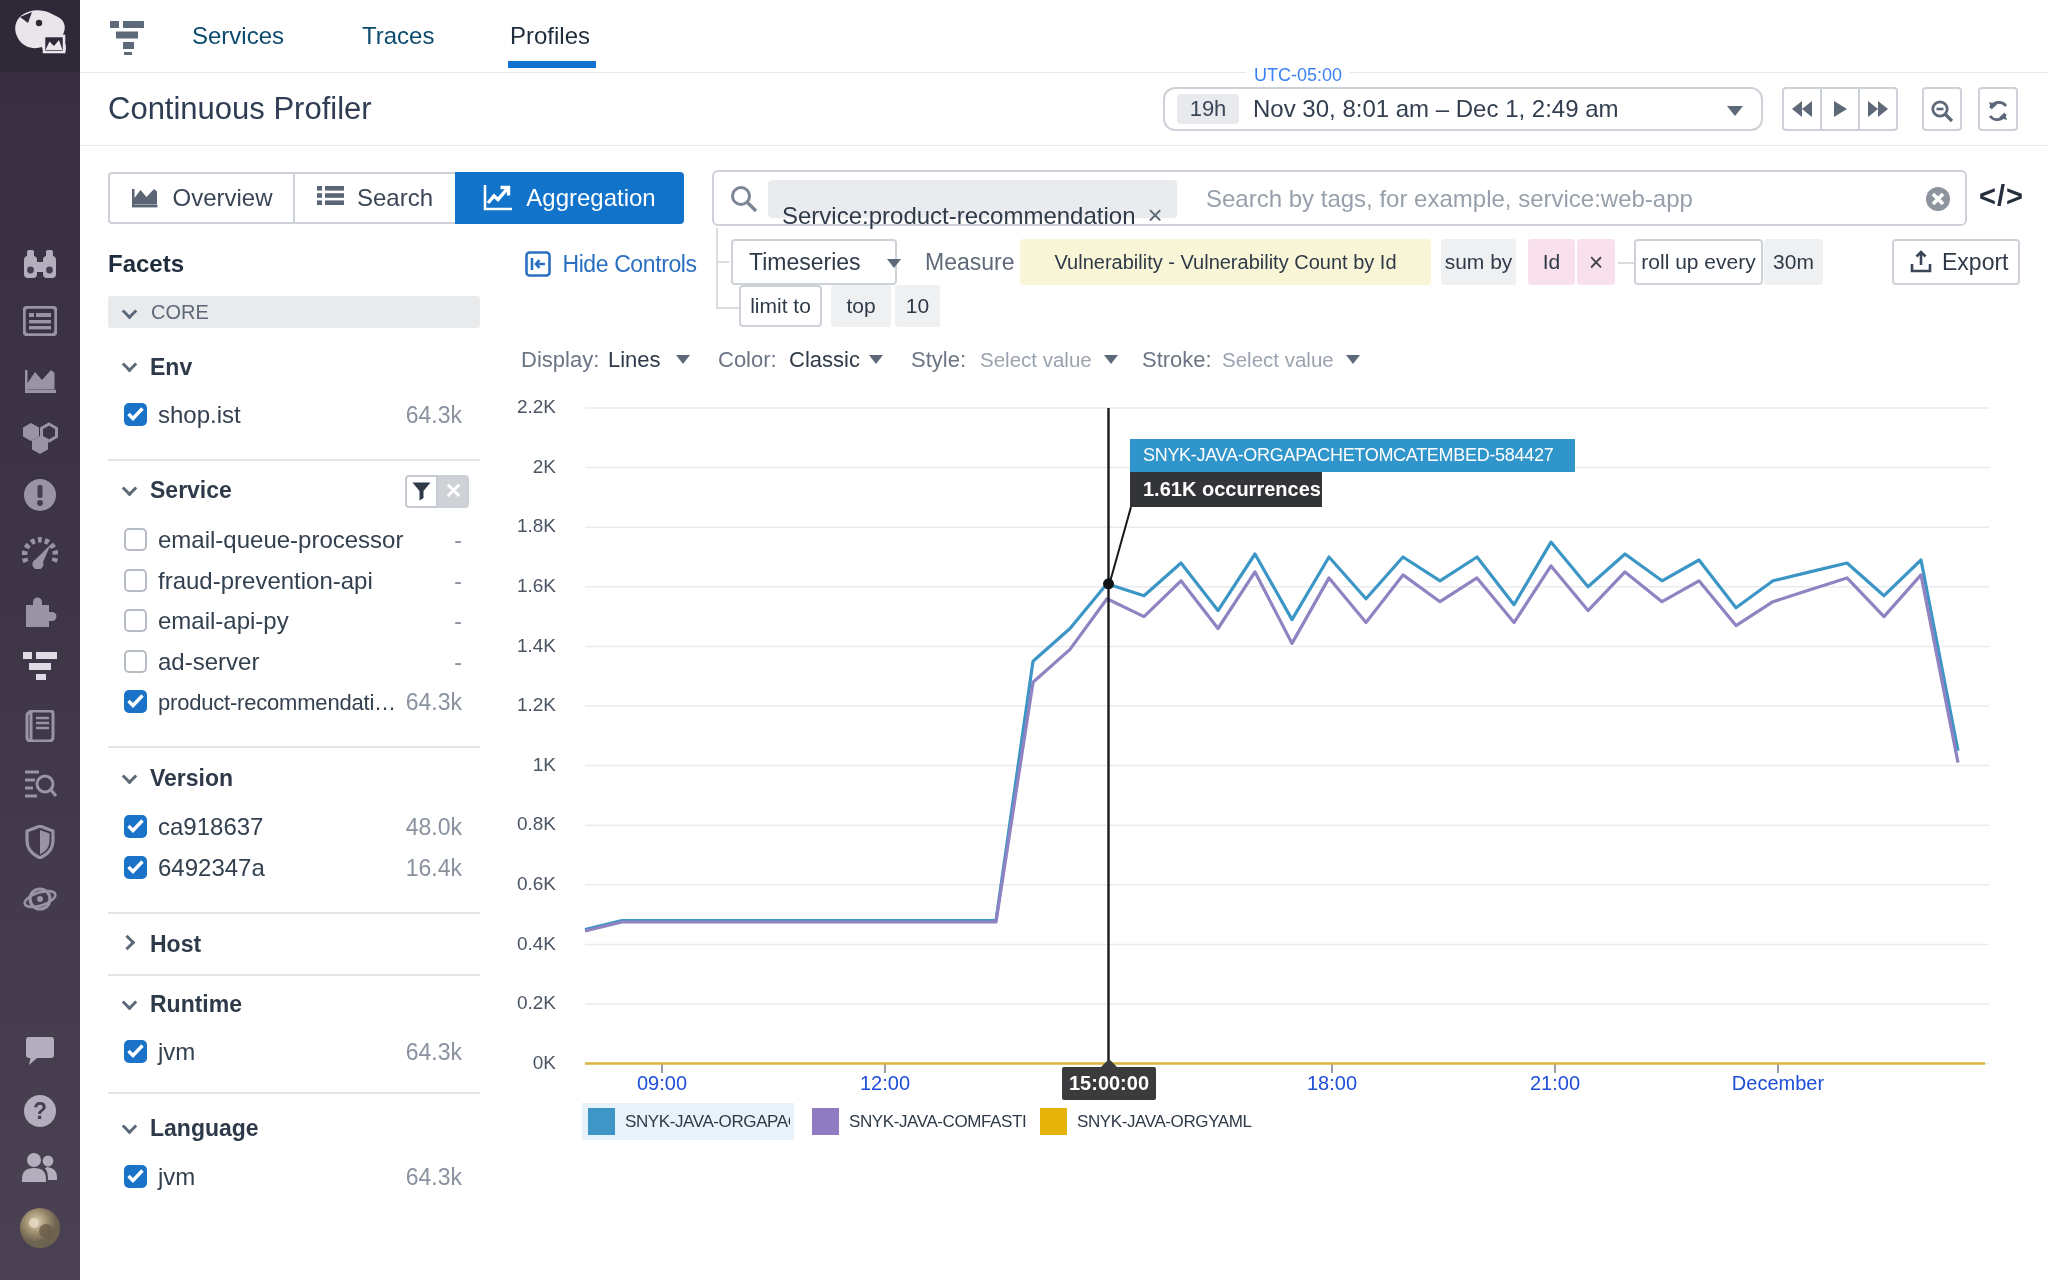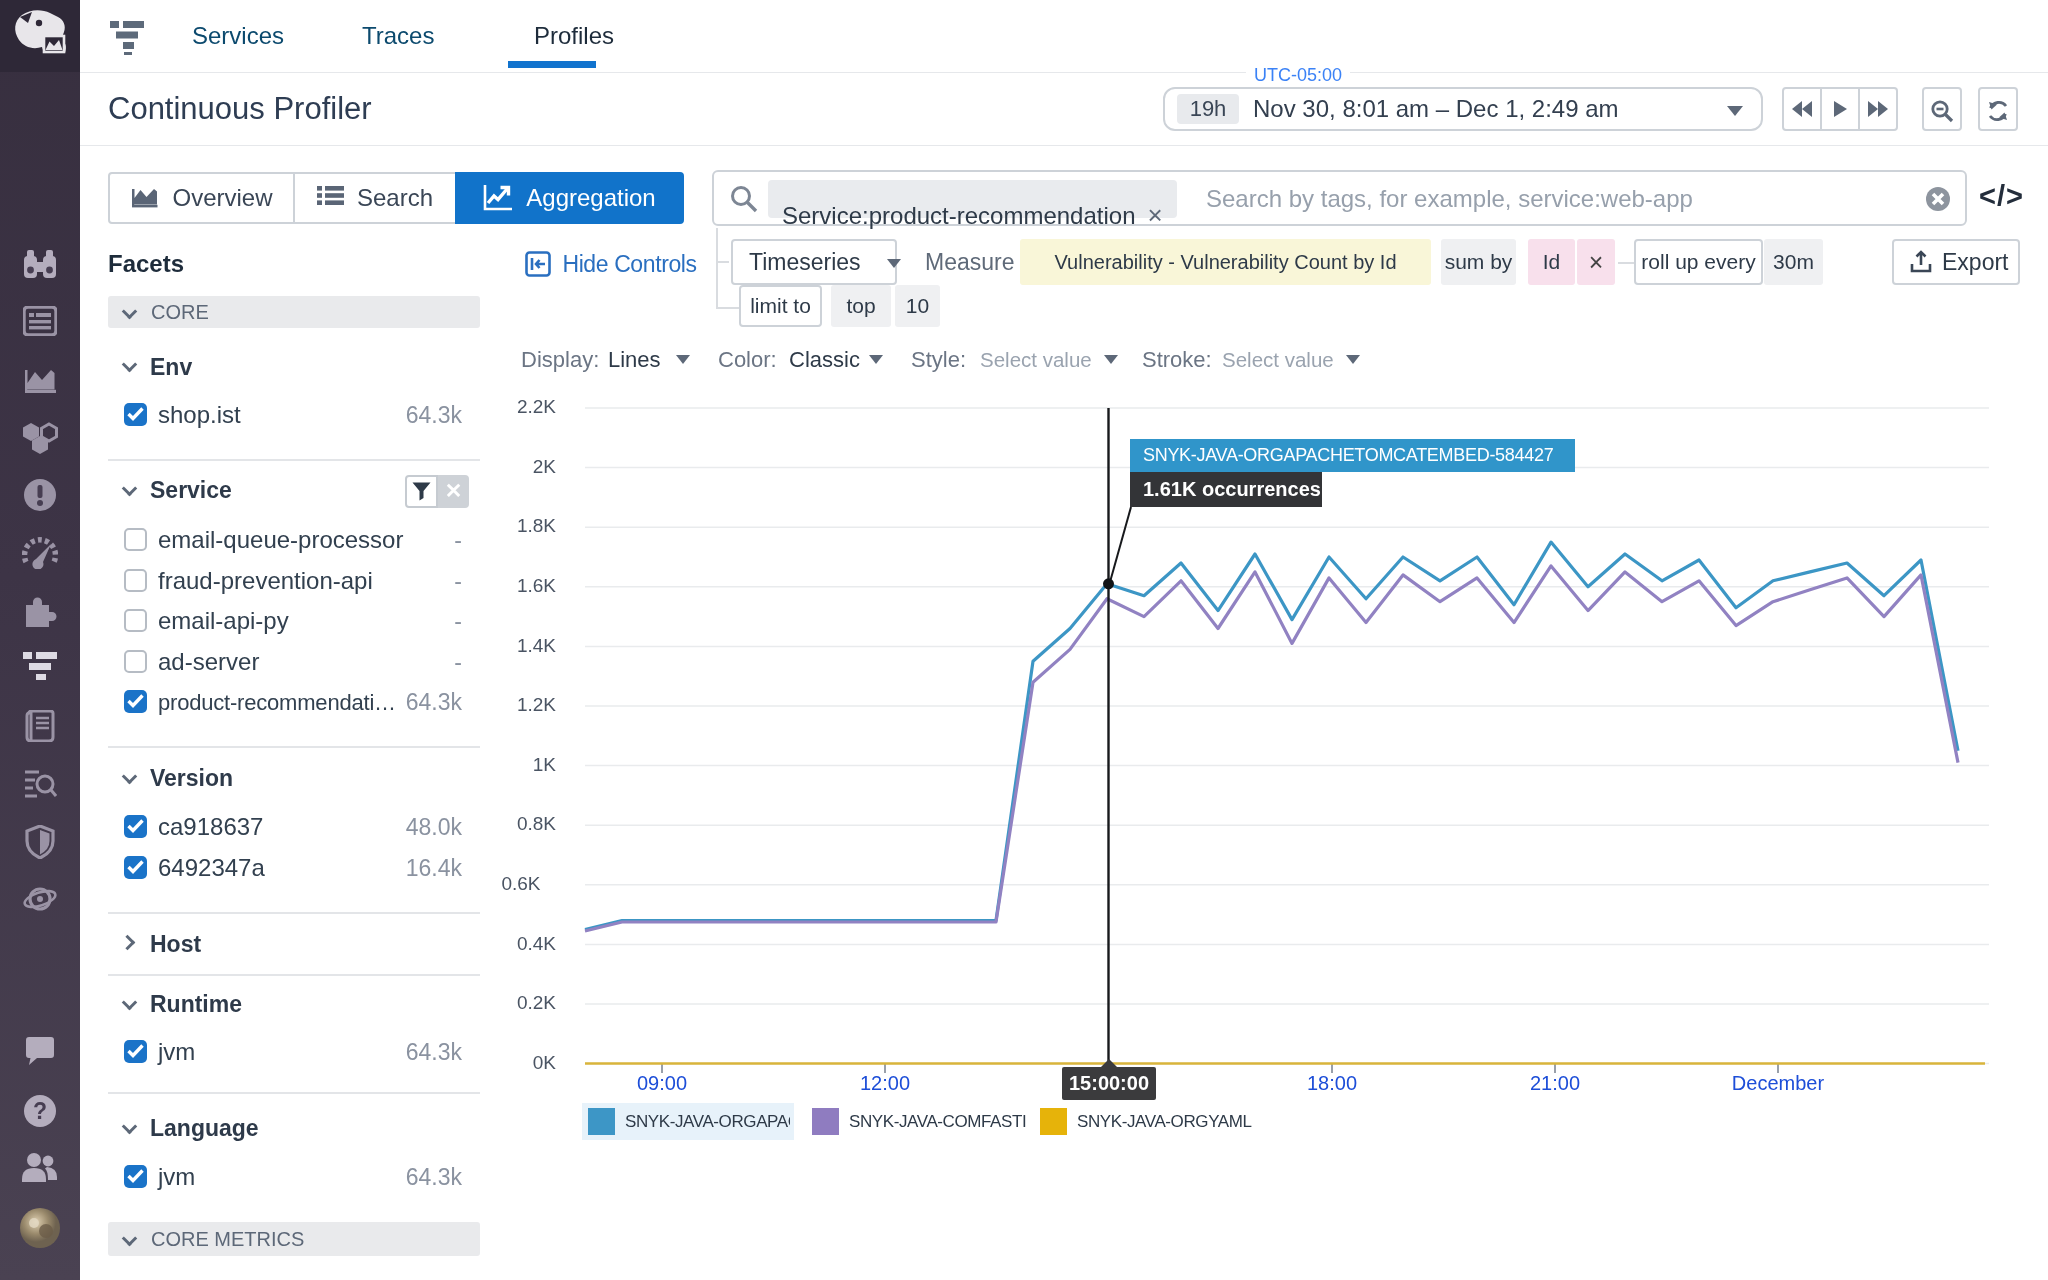--- a/index.html
+++ b/index.html
@@ -10,21 +10,21 @@
 
 #rail { position:absolute; left:0; top:0; width:80px; height:1280px;
   background:linear-gradient(180deg,#372f3f 0%,#3d3446 45%,#4a4252 100%); }
 #logo { position:absolute; left:0; top:0; width:80px; height:72px; background:#2e2837; }
 .ricon { position:absolute; left:0; width:80px; text-align:center; }
 
 
 #topnav { position:absolute; left:80px; top:0; width:1968px; height:73px; background:#fff;
   border-bottom:1px solid #e6e8eb; }
 .navitem { position:absolute; top:0; height:72px; line-height:72px; font-size:24px; color:#0c4a6e; }
-.navitem.sel { color:#1e2c3b;margin-left:24px; }
+.navitem.sel { color:#1e2c3b; }
 #navunderline { position:absolute; left:428px; top:61px; width:88px; height:7px; background:#1173ce; }
 
 
 #pagehead { position:absolute; left:80px; top:73px; width:1968px; height:73px; background:#fff;
   border-bottom:1px solid #e6e8eb; }
 #ptitle { position:absolute; left:28px; top:18px; font-size:31px; color:#2e3d53; }
 #tzlabel { position:absolute; left:1166px; top:-8px; font-size:18px; color:#3b82f6; background:#fff; padding:0 8px; z-index:3;}
 #timefield { position:absolute; left:1083px; top:14px; width:600px; height:44px; background:#fff;
   border:2px solid #cdd2d8; border-radius:12px; }
 #chip19 { position:absolute; left:12px; top:5px; width:62px; height:30px; background:#e8eaed; border-radius:4px;
@@ -409,21 +409,20 @@
 
   <span class="chev" style="left:124px; top:1121px;"></span>
   <div class="fgrp" style="left:150px; top:1115px;">Language</div>
   <div class="cb on" style="top:1165px;">
       <svg width="17" height="14" viewBox="0 0 17 14" style="position:absolute;left:3px;top:4px;">
         <path d="M1.5 7 L6 11.5 L15.5 1.5" stroke="#fff" stroke-width="3.4" fill="none"></path>
       </svg>
     </div>
   <div class="frlab" style="top:1163px;">jvm</div>
   <div class="frcnt" style="left:362px; top:1164px; width:100px; text-align:right;">64.3k</div>
-  <div class="fsect" style="top:1222px; height:34px; line-height:34px;"><span class="chev" style="position:static; display:inline-block; margin:0 16px 2px 16px;"></span>CORE METRICS</div>
   <svg width="2048" height="1280" viewBox="0 0 2048 1280" style="position:absolute; left:0; top:0; pointer-events:none;">
     <g stroke="#e9ebed" stroke-width="1.5">
       <line x1="585" y1="408" x2="1989" y2="408"></line>
       <line x1="585" y1="467.6" x2="1989" y2="467.6"></line>
       <line x1="585" y1="527.2" x2="1989" y2="527.2"></line>
       <line x1="585" y1="586.8" x2="1989" y2="586.8"></line>
       <line x1="585" y1="646.4" x2="1989" y2="646.4"></line>
       <line x1="585" y1="706" x2="1989" y2="706"></line>
       <line x1="585" y1="765.6" x2="1989" y2="765.6"></line>
       <line x1="585" y1="825.2" x2="1989" y2="825.2"></line>
@@ -449,21 +448,21 @@
   </svg>
 
   <div class="ylab" style="left:486px; top:396px;">2.2K</div>
   <div class="ylab" style="left:486px; top:456px;">2K</div>
   <div class="ylab" style="left:486px; top:515px;">1.8K</div>
   <div class="ylab" style="left:486px; top:575px;">1.6K</div>
   <div class="ylab" style="left:486px; top:635px;">1.4K</div>
   <div class="ylab" style="left:486px; top:694px;">1.2K</div>
   <div class="ylab" style="left:486px; top:754px;">1K</div>
   <div class="ylab" style="left:486px; top:813px;">0.8K</div>
-  <div class="ylab" style="left:486px; top:873px;text-align:center;">0.6K</div>
+  <div class="ylab" style="left:486px; top:873px;">0.6K</div>
   <div class="ylab" style="left:486px; top:933px;">0.4K</div>
   <div class="ylab" style="left:486px; top:992px;">0.2K</div>
   <div class="ylab" style="left:486px; top:1052px;">0K</div>
 
   <div class="xlab" style="left:592px; top:1072px;">09:00</div>
   <div class="xlab" style="left:815px; top:1072px;">12:00</div>
   <div class="xlab" style="left:1262px; top:1072px;">18:00</div>
   <div class="xlab" style="left:1485px; top:1072px;">21:00</div>
   <div class="xlab" style="left:1708px; top:1072px;">December</div>
 

